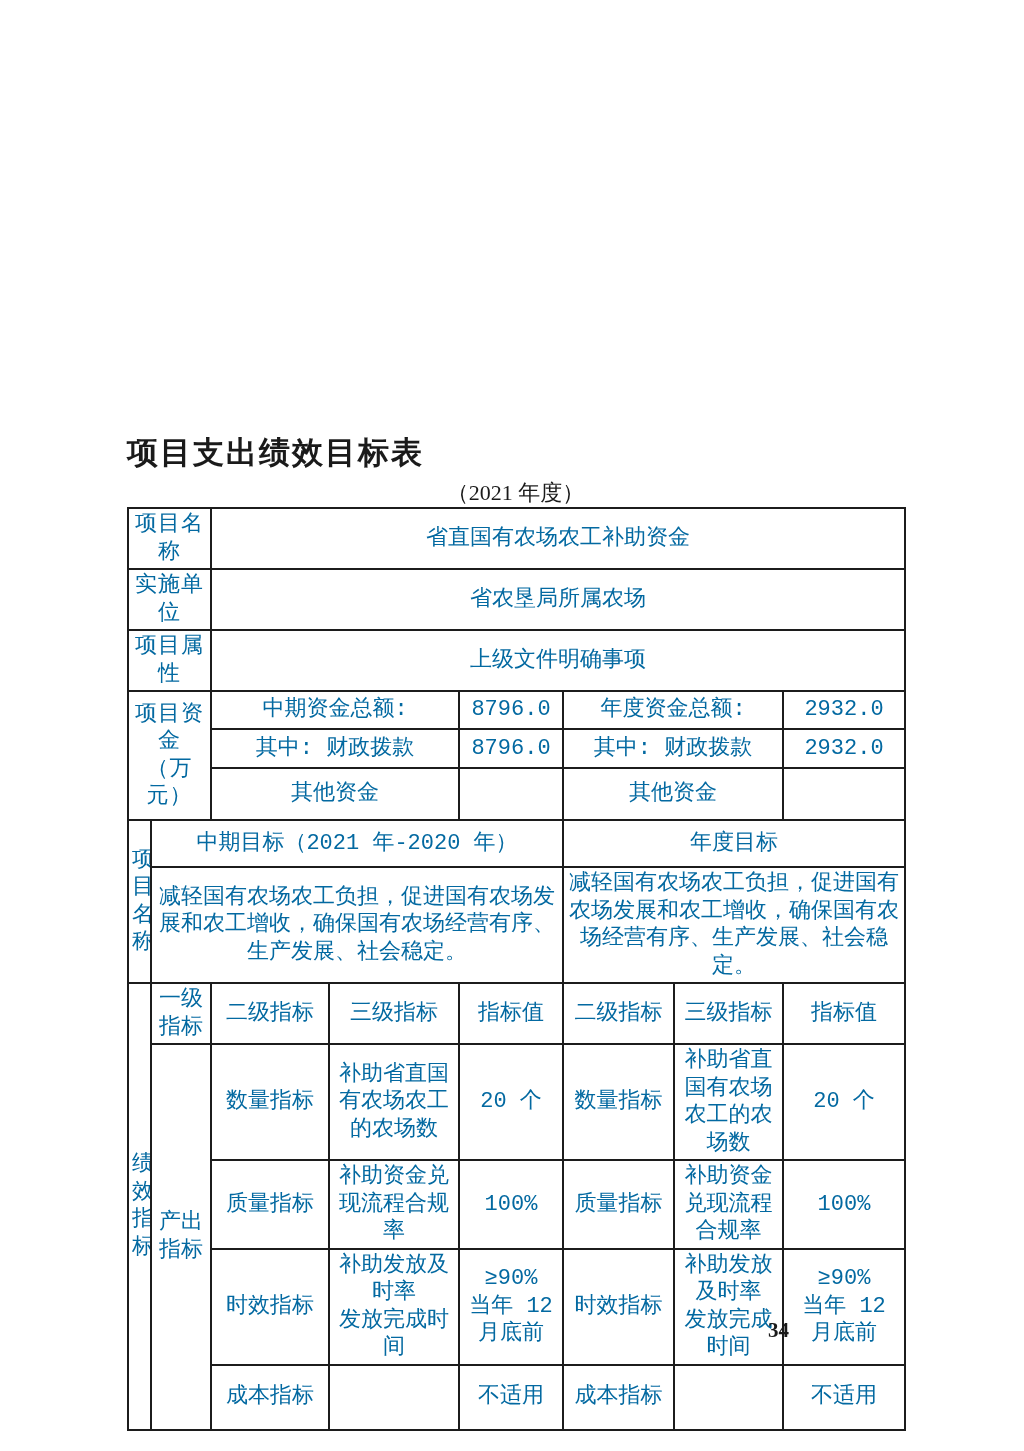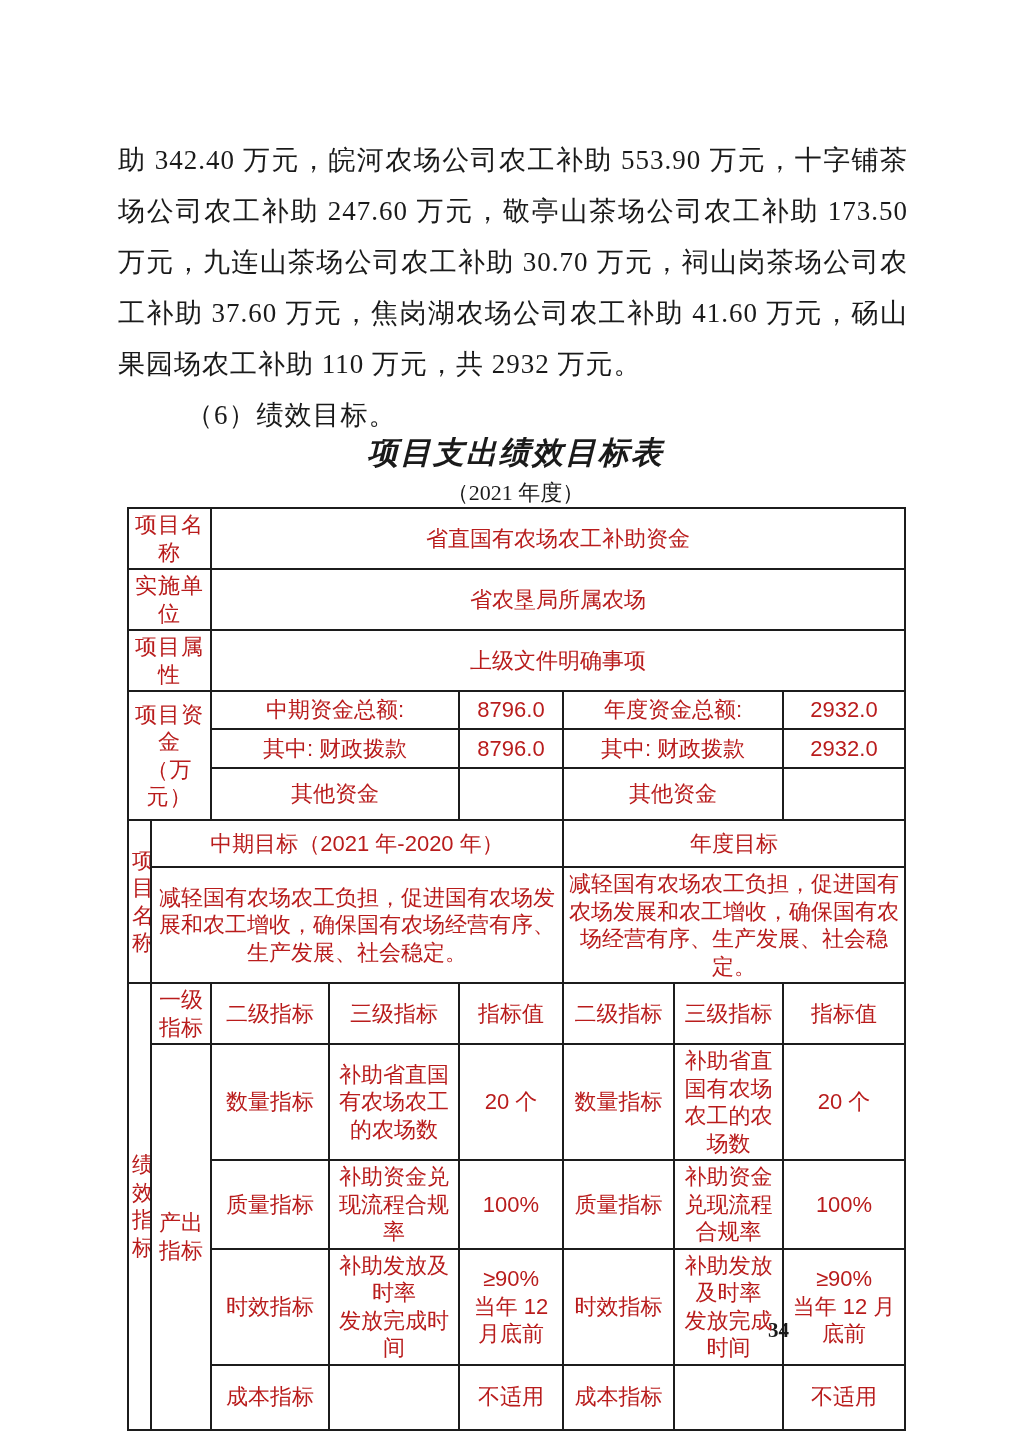--- a/index.html
+++ b/index.html
@@ -22,43 +22,42 @@
     font-size:27px;
     line-height:51px;
     text-align:justify;
     letter-spacing:1px;
   }
   .text-block p.indent{ text-indent:68px; text-align:left; }
   
   .tbl-title{
     position:absolute;
     left:127px;top:432px;width:777px;
-    text-align:center;
+    text-align:left;
     font-family:"Liberation Sans", sans-serif;
     font-weight:bold;
     font-size:31px;
     letter-spacing:2px;
-    font-style:italic;
   }
   .tbl-subtitle{
     position:absolute;
     left:127px;top:478px;width:777px;
     text-align:center;
     font-size:22px;
   }
   
   table.perf{
     position:absolute;
     left:127px;top:507px;
     width:777px;
     border-collapse:collapse;
     table-layout:fixed;
-    font-family:Liberation Sans, sans-serif;
+    font-family:Liberation Mono, monospace;
     font-size:22px;
-    color:#b91c1c;
+    color:#0369a1;
   }
   table.perf td{
     border:2px solid #1c1c1c;
     text-align:center;
     vertical-align:middle;
     padding:2px 3px;
     overflow:hidden;
     line-height:1.25;
   }
   td.lbl{ letter-spacing:1px; }
@@ -86,24 +85,20 @@
     font-size:21px;
     font-weight:bold;
     font-family:"Liberation Serif", serif;
   }
 </style>
 </head>
 <body>
 
 <div class="page">
 
-  <div class="text-block">
-    <p>助 342.40 万元，皖河农场公司农工补助 553.90 万元，十字铺茶场公司农工补助 247.60 万元，敬亭山茶场公司农工补助 173.50 万元，九连山茶场公司农工补助 30.70 万元，祠山岗茶场公司农工补助 37.60 万元，焦岗湖农场公司农工补助 41.60 万元，砀山果园场农工补助 110 万元，共 2932 万元。</p>
-    <p class="indent">（6）绩效目标。</p>
-  </div>
 
   <div class="tbl-title">项目支出绩效目标表</div>
   <div class="tbl-subtitle">（2021 年度）</div>
 
   <table class="perf">
     <colgroup>
       <col style="width:23px">
         <col style="width:60px">
         <col style="width:118px">
         <col style="width:130px">

